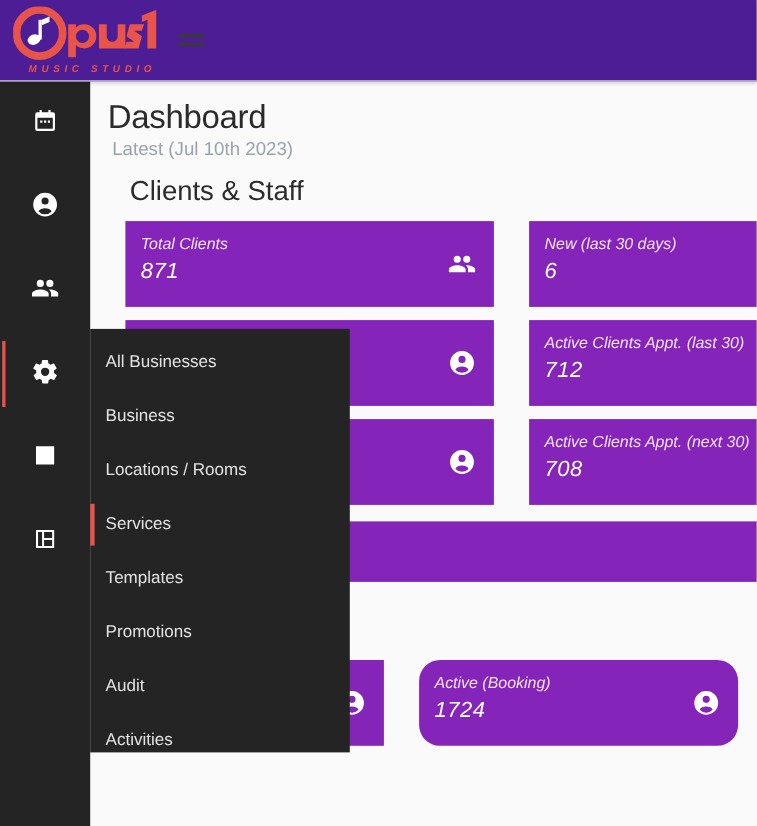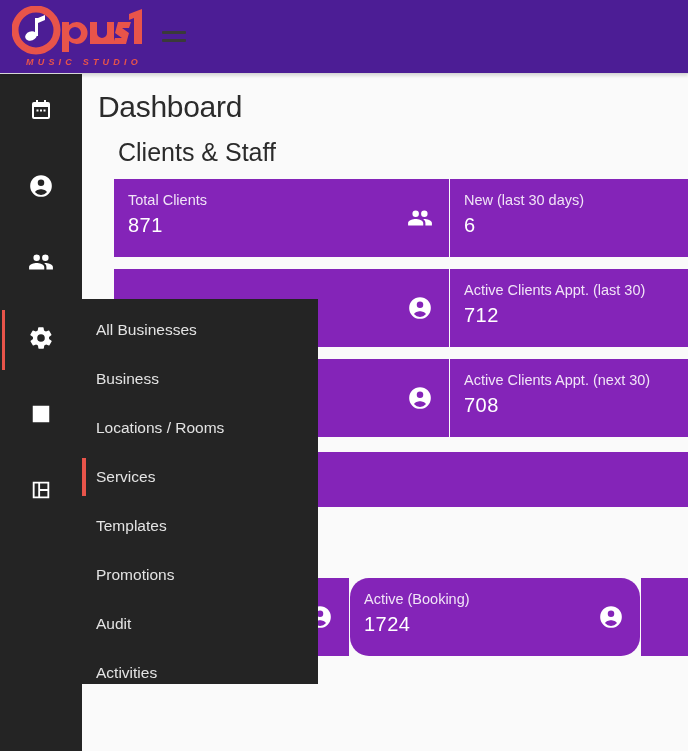--- a/index.html
+++ b/index.html
@@ -67,21 +67,21 @@
   .page-sub {
     margin: 2px 0 0 20px;
     font-size: 17px; color: #9aa3ad; font-weight: 400;
   }
   .section-title {
     margin: 14px 0 0 36px;
     font-size: 25px; font-weight: 400; color: #2b2b2b;
   }
   .section-title.second { margin-top: 30px; }
 
-  .card-row { display: flex; margin: 12px 0 0 32px; gap: 1px; }
+  .card-row { display: flex; margin: 12px 0 0 32px; gap: 32px; font-style: italic; }
   .card {
     background: #8424b8;
     height: 78px;
     position: relative;
     color: #fff;
     padding: 13px 14px 0 14px;
     flex: 0 0 auto;
     overflow: hidden;
     cursor: pointer;
   }
@@ -208,20 +208,21 @@
       <span>
         <svg width="22" height="22" viewBox="0 0 24 24">
             <path d="M3 3h18v18H3V3zm2 2v14h4V5H5zm6 0v6h8V5h-8zm0 8v6h8v-6h-8z"></path>
           </svg>
       </span>
     </div>
   </div>
 
   <div class="content">
     <div class="page-title">Dashboard</div>
+    <div class="page-sub">Latest (Jul 10th 2023)</div>
 
     <div class="section-title">Clients &amp; Staff</div>
 
     <div class="card-row">
       <div class="card w-335">
         <div class="c-label">Total Clients</div>
         <div class="c-value">871</div>
         <div class="c-icon">
           <svg viewBox="0 0 24 24">
               <path d="M16 11a3 3 0 1 0 0-6 3 3 0 0 0 0 6zm-8 0a3 3 0 1 0 0-6 3 3 0 0 0 0 6zm0 2c-2.3 0-7 1.2-7 3.5V19h14v-2.5C15 14.2 10.3 13 8 13zm8 0c-.3 0-.6 0-1 .1 1.2.8 2 1.9 2 3.4V19h6v-2.5c0-2.3-4.7-3.5-7-3.5z"></path>

